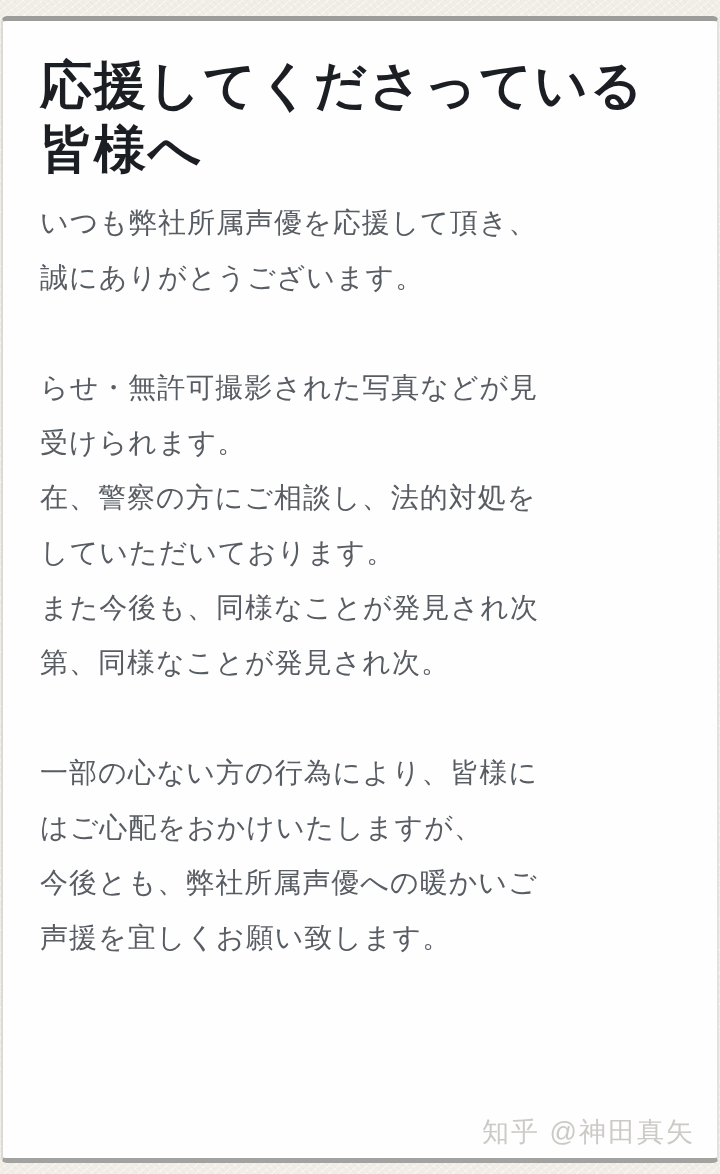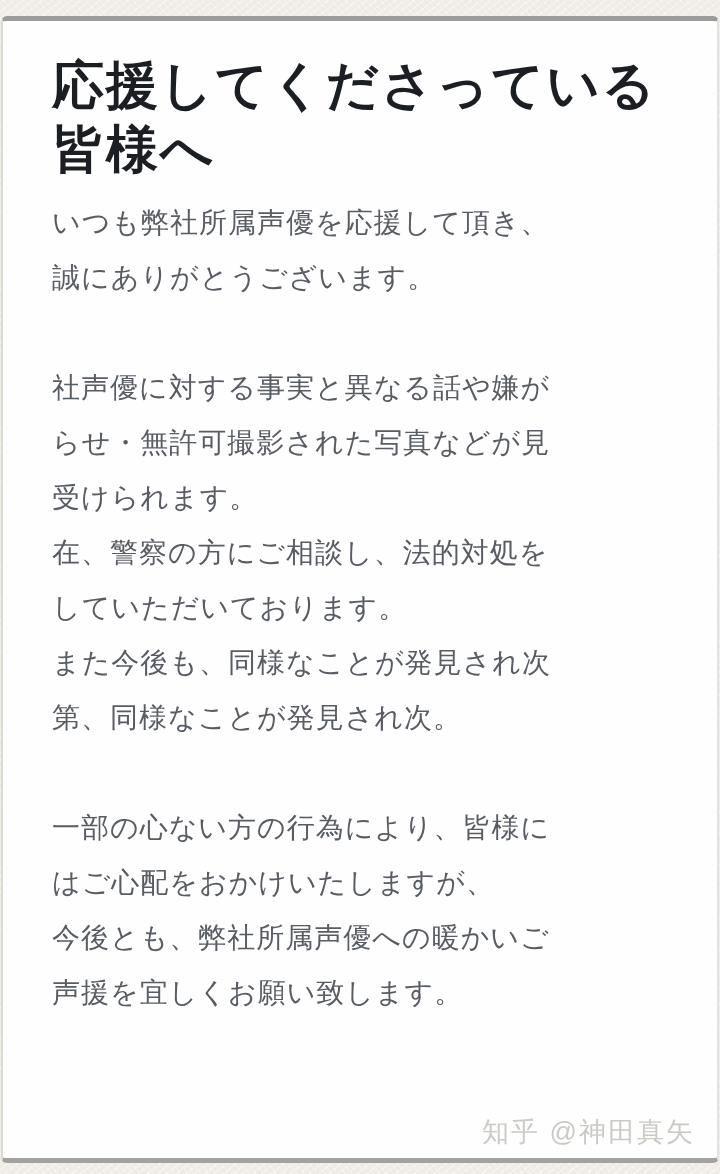--- a/index.html
+++ b/index.html
@@ -24,21 +24,21 @@
     right: 1px;
     top: 16px;
     bottom: 11px;
     box-sizing: border-box;
     background: #fefefe;
     border-top: 5px solid #9c9c9a;
     border-bottom: 5px solid #a2a2a0;
     border-left: 2px solid #dbdad6;
     border-right: 2px solid #e3e2de;
     border-radius: 6px;
-    padding: 32px 44px 0 49px;
+    padding: 32px 44px 0 37px;
   }
   .title {
     margin: 0 0 14px 0;
     font-size: 52px;
     line-height: 64px;
     font-weight: 700;
     color: #1b1e23;
     letter-spacing: 2px;
   }
   .body-text {
@@ -67,21 +67,20 @@
 <div class="card">
   <h1 class="title">
       <div class="line">応援してくださっている</div>
       <div class="line">皆様へ</div>
     </h1>
 
   <div class="body-text">
       <div class="line">いつも弊社所属声優を応援して頂き、</div>
       <div class="line">誠にありがとうございます。</div>
       <div class="line">&nbsp;</div>
-      <div class="line">社声優に対する事実と異なる話や嫌が</div>
       <div class="line">らせ・無許可撮影された写真などが見</div>
       <div class="line">受けられます。</div>
       <div class="line">在、警察の方にご相談し、法的対処を</div>
       <div class="line">していただいております。</div>
       <div class="line">また今後も、同様なことが発見され次</div>
       <div class="line">第、同様なことが発見され次。</div>
       <div class="line">&nbsp;</div>
       <div class="line">一部の心ない方の行為により、皆様に</div>
       <div class="line">はご心配をおかけいたしますが、</div>
       <div class="line">今後とも、弊社所属声優への暖かいご</div>

